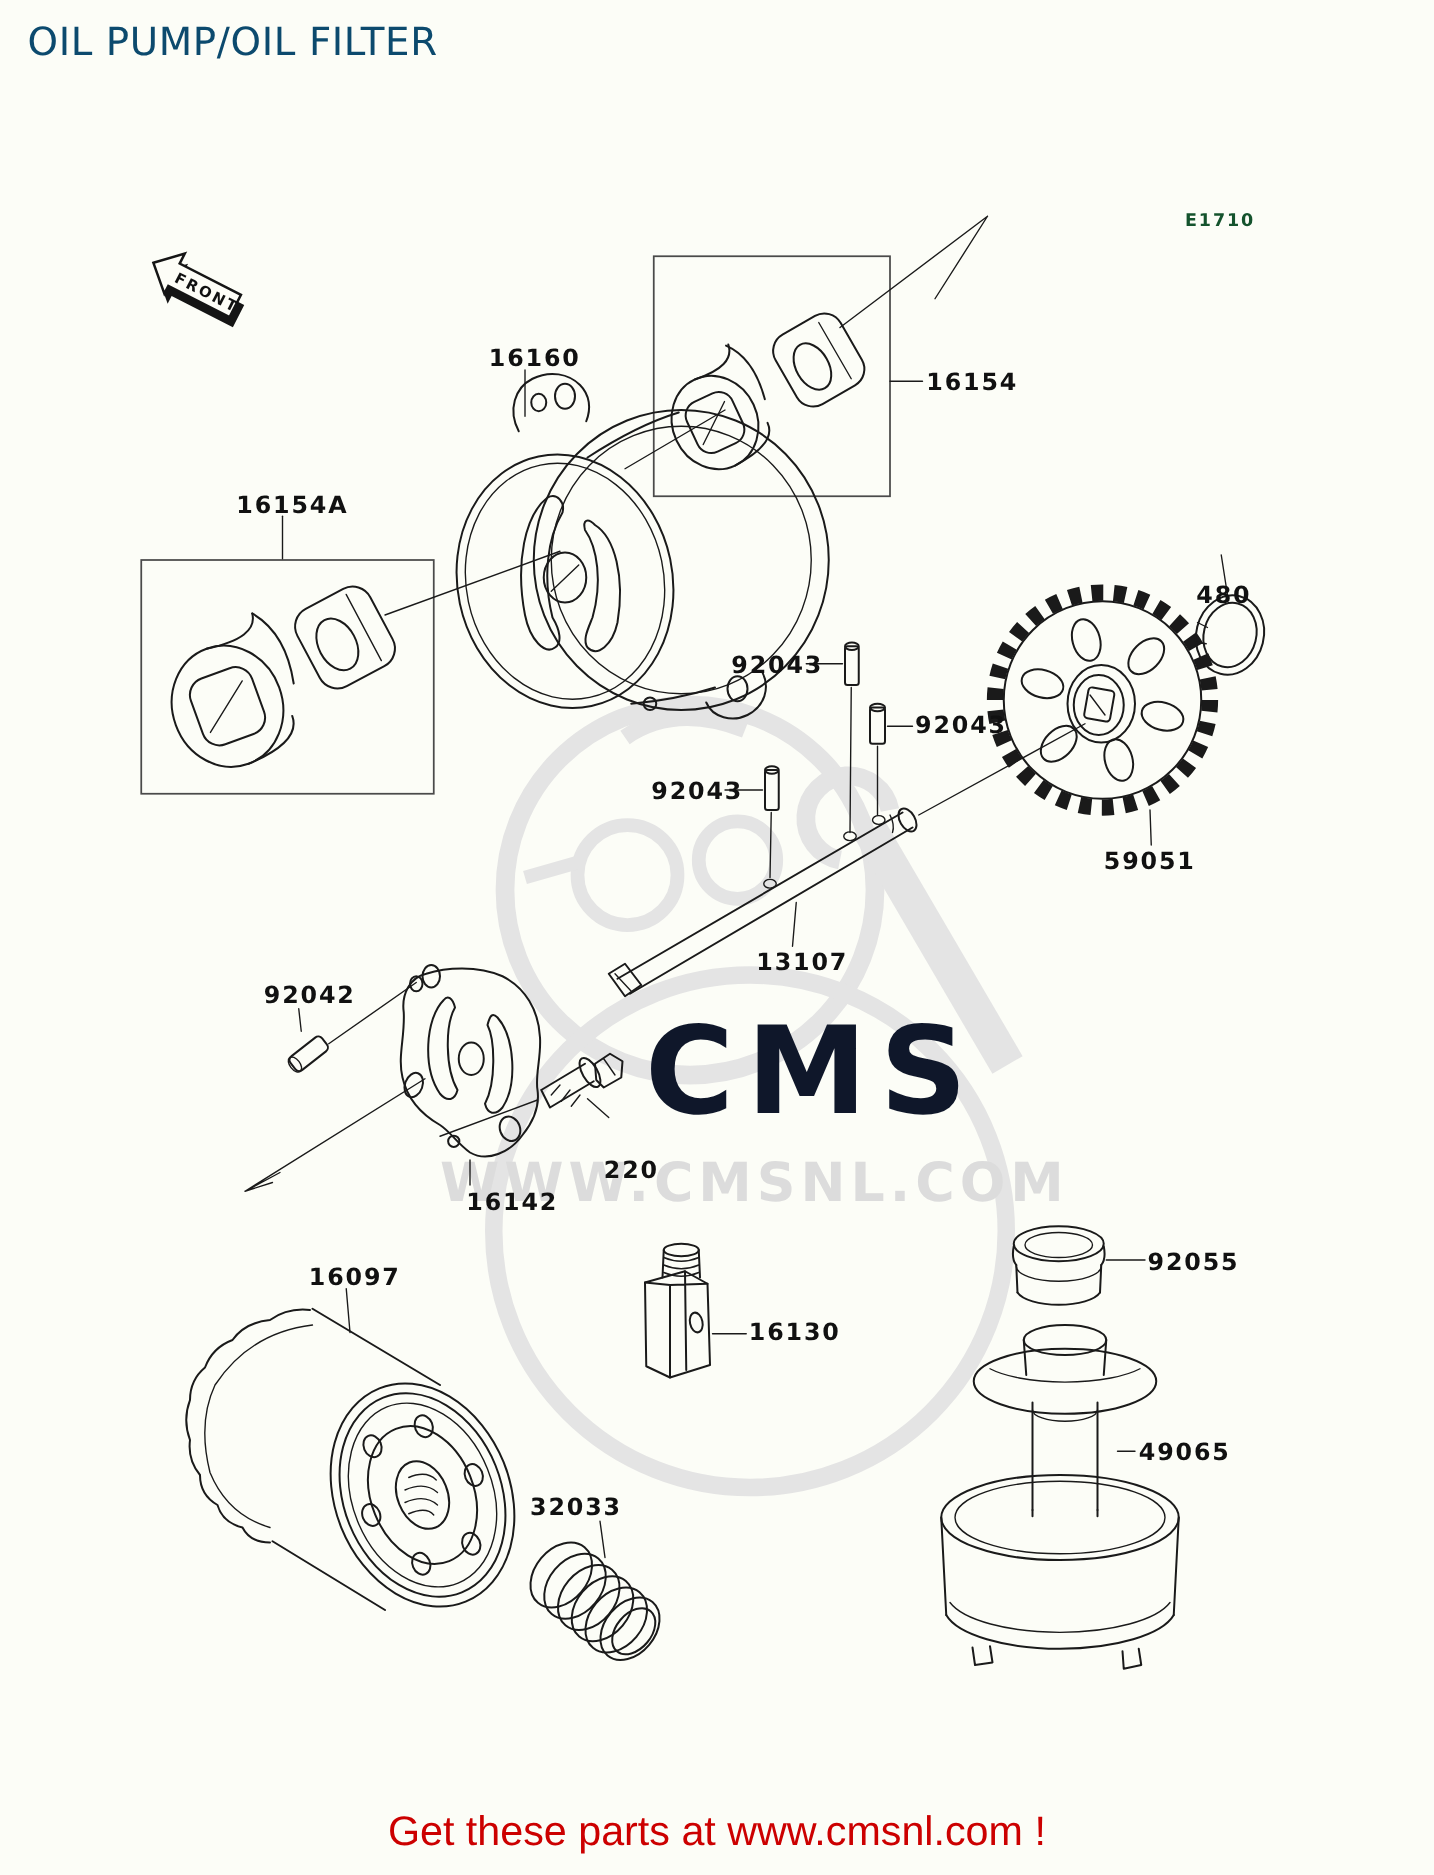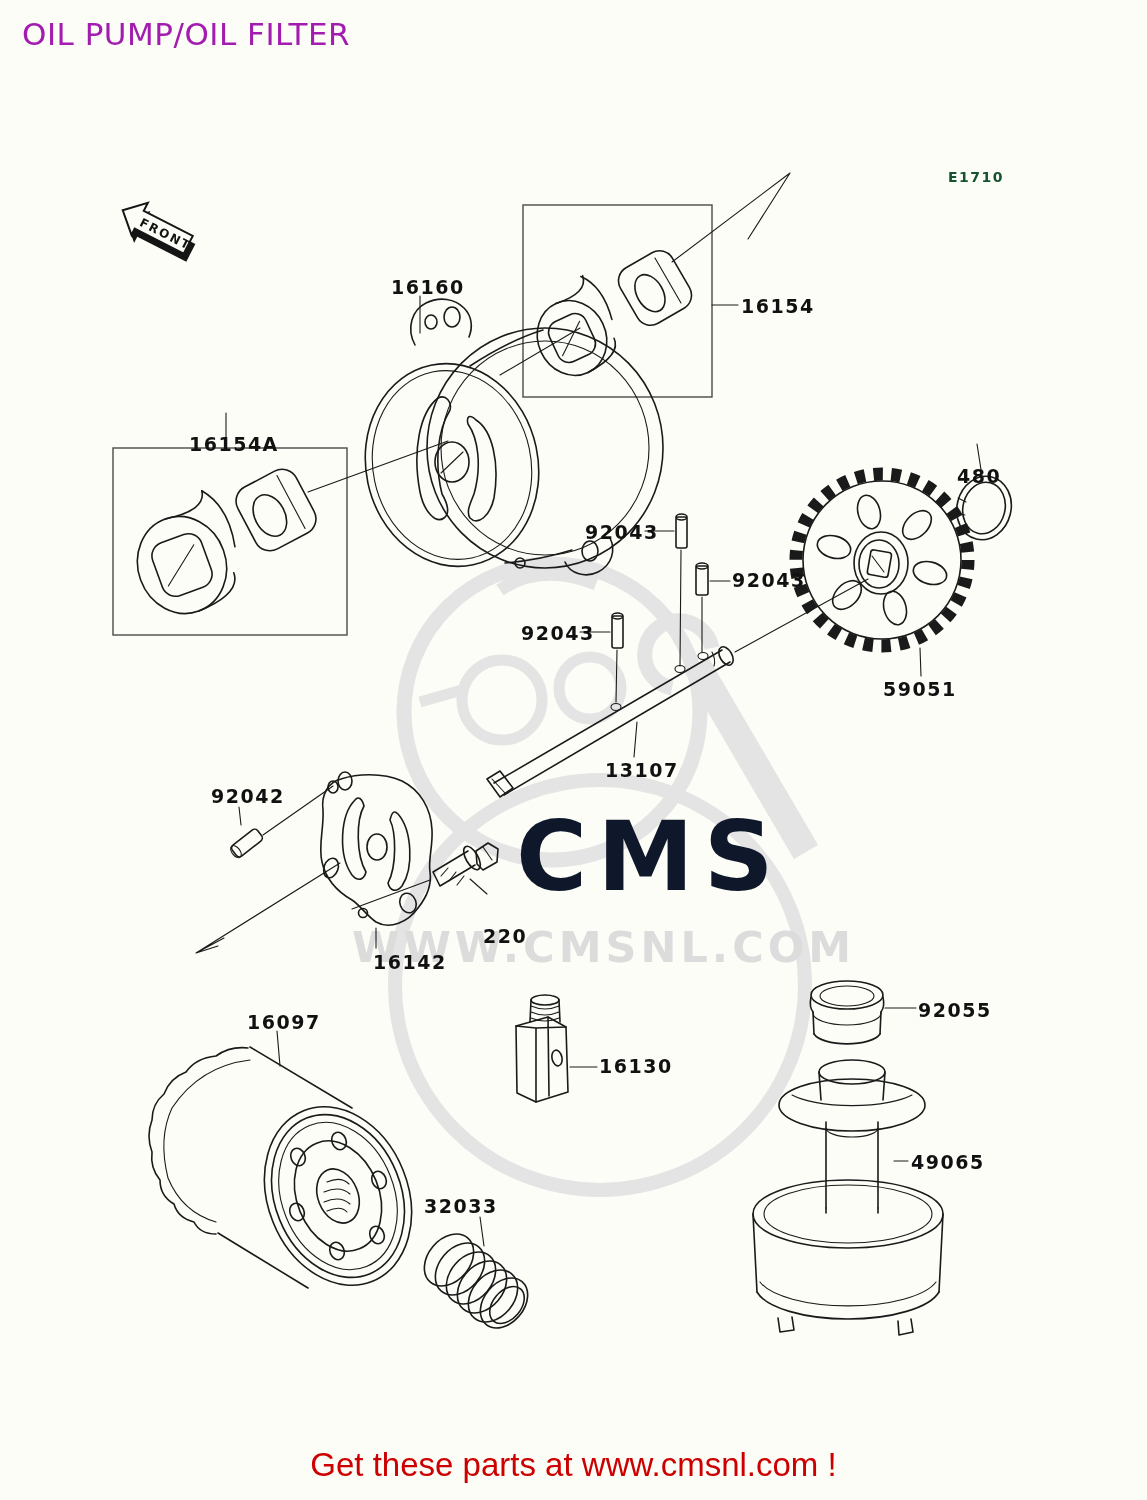--- a/index.html
+++ b/index.html
@@ -293,26 +293,26 @@
       <ellipse class="lw" cx="449" cy="1260" rx="21" ry="29" transform="rotate(40 449 1260)"></ellipse>
       <ellipse class="lw" cx="460" cy="1269" rx="21" ry="29" transform="rotate(40 460 1269)"></ellipse>
       <ellipse class="lw" cx="471" cy="1278" rx="21" ry="29" transform="rotate(40 471 1278)"></ellipse>
       <ellipse class="lw" cx="482" cy="1287" rx="21" ry="29" transform="rotate(40 482 1287)"></ellipse>
       <ellipse class="lw" cx="493" cy="1296" rx="21" ry="29" transform="rotate(40 493 1296)"></ellipse>
       <ellipse class="lw" cx="504" cy="1303" rx="20" ry="28" transform="rotate(40 504 1303)"></ellipse>
       <ellipse class="lw" cx="507" cy="1305" rx="14" ry="21" transform="rotate(40 507 1305)"></ellipse>
     </g>
   </svg>
 
-  <div id="page-title" style="color: #a21caf;">OIL PUMP/OIL FILTER</div>
+  <div id="page-title" style="color: #0c4a6e;">OIL PUMP/OIL FILTER</div>
   <div id="ref-code">E1710</div>
   <div id="labels-layer">
       <div class="part-label" style="left: 391px; top: 276px;">16160</div>
       <div class="part-label" style="left: 741px; top: 295px;">16154</div>
-      <div class="part-label" style="left: 189px; top: 393px; margin-top: 40px;">16154A</div>
+      <div class="part-label" style="left: 189px; top: 393px;">16154A</div>
       <div class="part-label" style="left: 957px; top: 425px; margin-top: 40px;">480</div>
       <div class="part-label" style="left: 585px; top: 521px;">92043</div>
       <div class="part-label" style="left: 732px; top: 569px;">92043</div>
       <div class="part-label" style="left: 521px; top: 622px;">92043</div>
       <div class="part-label" style="left: 883px; top: 678px;">59051</div>
       <div class="part-label" style="left: 605px; top: 759px;">13107</div>
       <div class="part-label" style="left: 211px; top: 785px;">92042</div>
       <div class="part-label" style="left: 483px; top: 895px; margin-top: 30px;">220</div>
       <div class="part-label" style="left: 373px; top: 951px;">16142</div>
       <div class="part-label" style="left: 247px; top: 1011px;">16097</div>

